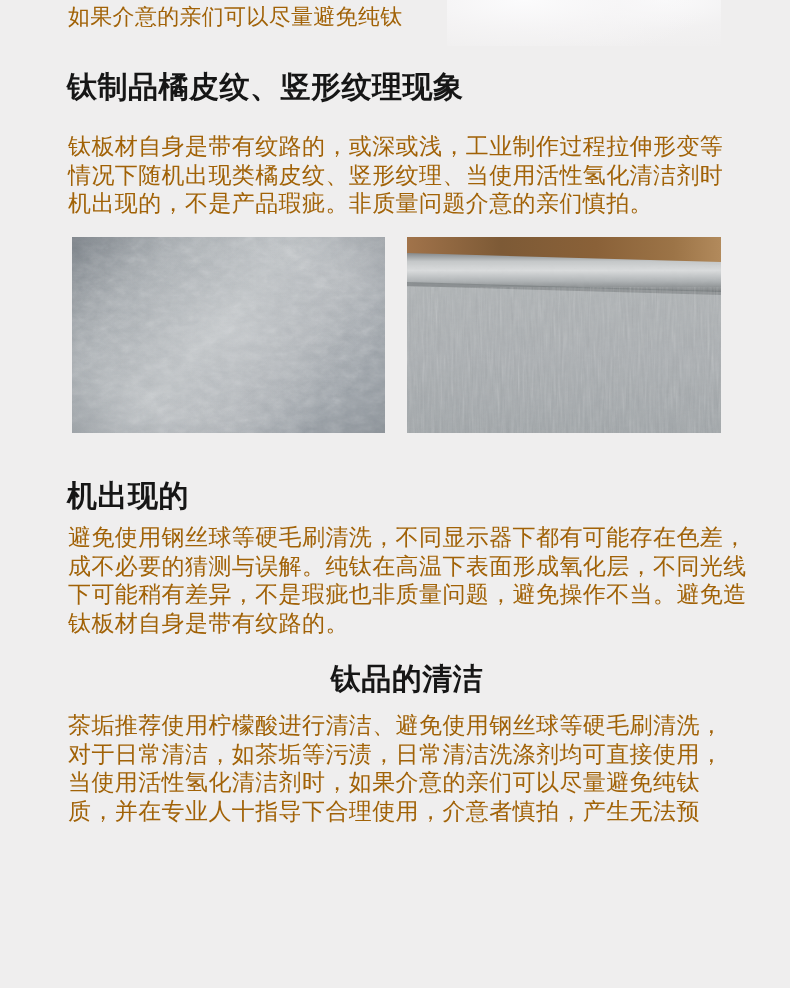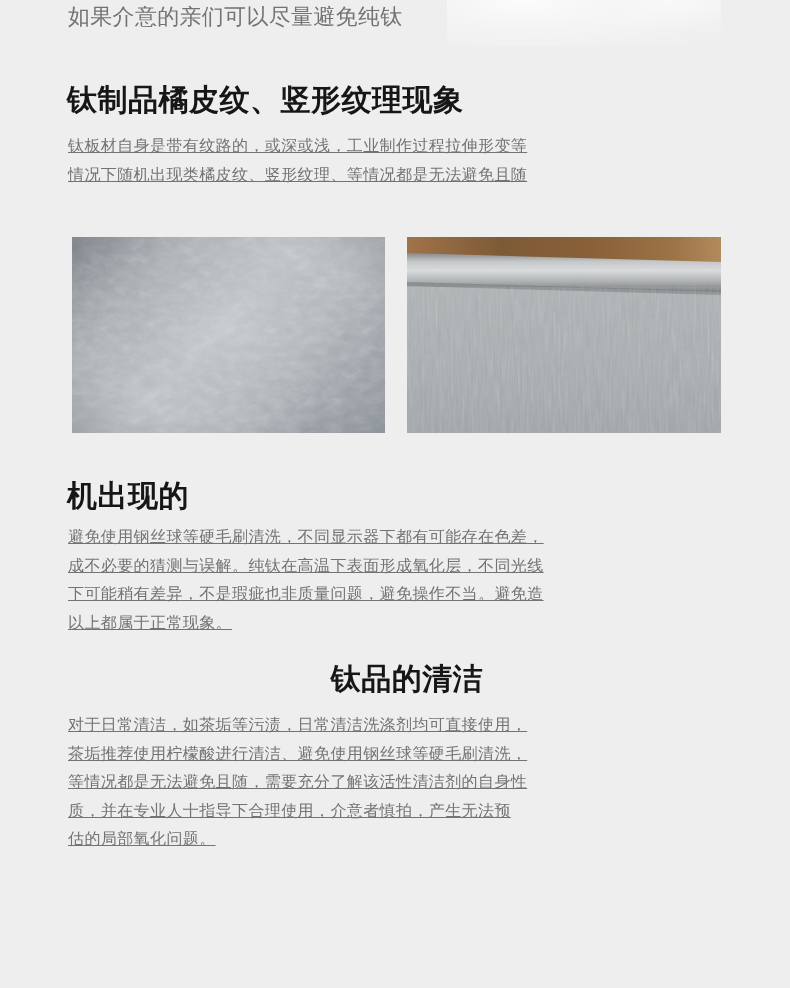--- a/index.html
+++ b/index.html
@@ -12,30 +12,30 @@
     overflow: hidden;
     font-family: "DejaVu Sans", "Liberation Sans", sans-serif;
   }
   
   .remnant {
     position: absolute; left: 447px; top: 0; width: 274px; height: 46px;
     background:
       radial-gradient(70% 130% at 28% 0%, rgba(252,252,253,0.95) 0%, rgba(247,246,247,0.70) 50%, rgba(239,238,238,0) 100%),
       radial-gradient(65% 115% at 78% 0%, rgba(251,251,252,0.95) 0%, rgba(244,243,244,0.55) 55%, rgba(239,238,238,0) 100%);
   }
-  .textblock { position: absolute; left: 68px; width: 662px; color: #737373; }
+  .textblock { position: absolute; left: 68px; width: 662px; color: #a16207; }
   .line { white-space: nowrap; }
   .intro { top: 3px; font-size: 22px; line-height: 27px; letter-spacing: 0.3px; }
-  .para  { font-size: 16px; line-height: 28.5px; letter-spacing: 0.4px; text-decoration: underline; }
+  .para  { font-size: 23px; line-height: 28.5px; letter-spacing: 0.4px; }
   .h {
     position: absolute; left: 67px; width: 680px;
     font-size: 30px; line-height: 34px; font-weight: bold;
     color: #161616; letter-spacing: 0.5px; white-space: nowrap;
   }
-  #h-texture   { top: 83px; }
+  #h-texture   { top: 70px; }
   #p-texture   { top: 132px; }
   #h-colordiff { top: 479px; }
   #p-colordiff { top: 523px; }
   #h-cleaning  { top: 662px; text-align: center; }
   #p-cleaning  { top: 711px; }
   .photos { position: absolute; left: 72px; top: 237px; display: flex; gap: 22px; }
   .photo { width: 313px; height: 196px; overflow: hidden; background: #a7abae; }
   .photo svg { display: block; width: 100%; height: 100%; }
   .photo-right { width: 314px; }
 </style>
@@ -47,21 +47,22 @@
   <div class="remnant"></div>
 
   <div class="textblock intro">
       <div class="line">如果介意的亲们可以尽量避免纯钛</div>
     </div>
 
   <h2 class="h" id="h-texture">钛制品橘皮纹、竖形纹理现象</h2>
 
   <div class="textblock para" id="p-texture">
       <div class="line">钛板材自身是带有纹路的，或深或浅，工业制作过程拉伸形变等</div>
-      <div class="line">情况下随机出现类橘皮纹、竖形纹理、等情况都是无法避免且随</div>
+      <div class="line">情况下随机出现类橘皮纹、竖形纹理、当使用活性氢化清洁剂时</div>
+      <div class="line">机出现的，不是产品瑕疵。非质量问题介意的亲们慎拍。</div>
     </div>
 
   <div class="photos">
 
     <figure class="photo" aria-label="titanium-orange-peel-texture-photo">
       <svg viewBox="0 0 313 196" preserveAspectRatio="none">
         <defs>
           <linearGradient id="tiBaseL" x1="0%" y1="0%" x2="100%" y2="55%">
             <stop offset="0%" stop-color="#81878d"></stop>
             <stop offset="28%" stop-color="#a9aeb2"></stop>
@@ -131,26 +132,25 @@
       </svg>
     </figure>
   </div>
 
   <h2 class="h" id="h-colordiff">机出现的</h2>
 
   <div class="textblock para" id="p-colordiff">
       <div class="line">避免使用钢丝球等硬毛刷清洗，不同显示器下都有可能存在色差，</div>
       <div class="line">成不必要的猜测与误解。纯钛在高温下表面形成氧化层，不同光线</div>
       <div class="line">下可能稍有差异，不是瑕疵也非质量问题，避免操作不当。避免造</div>
-      <div class="line">以上都属于正常现象。</div>
+      <div class="line">钛板材自身是带有纹路的。</div>
     </div>
 
   <h2 class="h" id="h-cleaning">钛品的清洁</h2>
 
   <div class="textblock para" id="p-cleaning">
+      <div class="line">茶垢推荐使用柠檬酸进行清洁、避免使用钢丝球等硬毛刷清洗，</div>
       <div class="line">对于日常清洁，如茶垢等污渍，日常清洁洗涤剂均可直接使用，</div>
-      <div class="line">茶垢推荐使用柠檬酸进行清洁、避免使用钢丝球等硬毛刷清洗，</div>
-      <div class="line">等情况都是无法避免且随，需要充分了解该活性清洁剂的自身性</div>
+      <div class="line">当使用活性氢化清洁剂时，如果介意的亲们可以尽量避免纯钛</div>
       <div class="line">质，并在专业人十指导下合理使用，介意者慎拍，产生无法预</div>
-      <div class="line">估的局部氧化问题。</div>
     </div>
 
 </div>
 
 </body></html>

